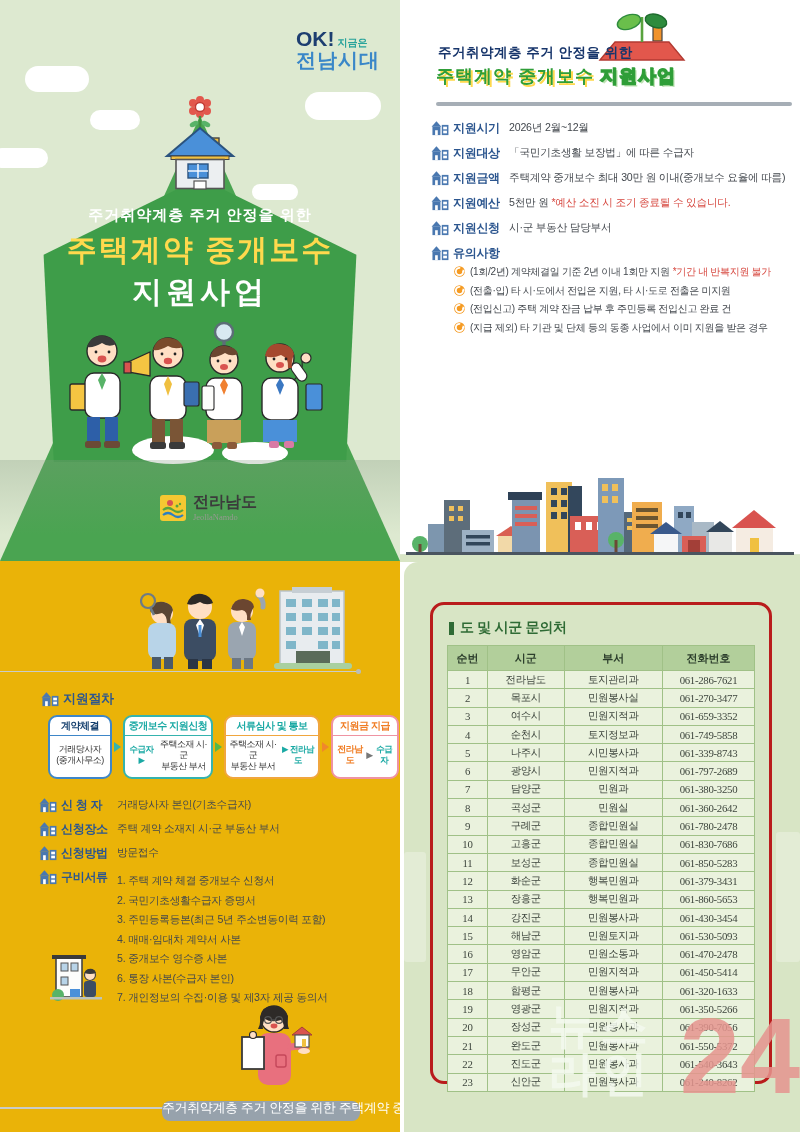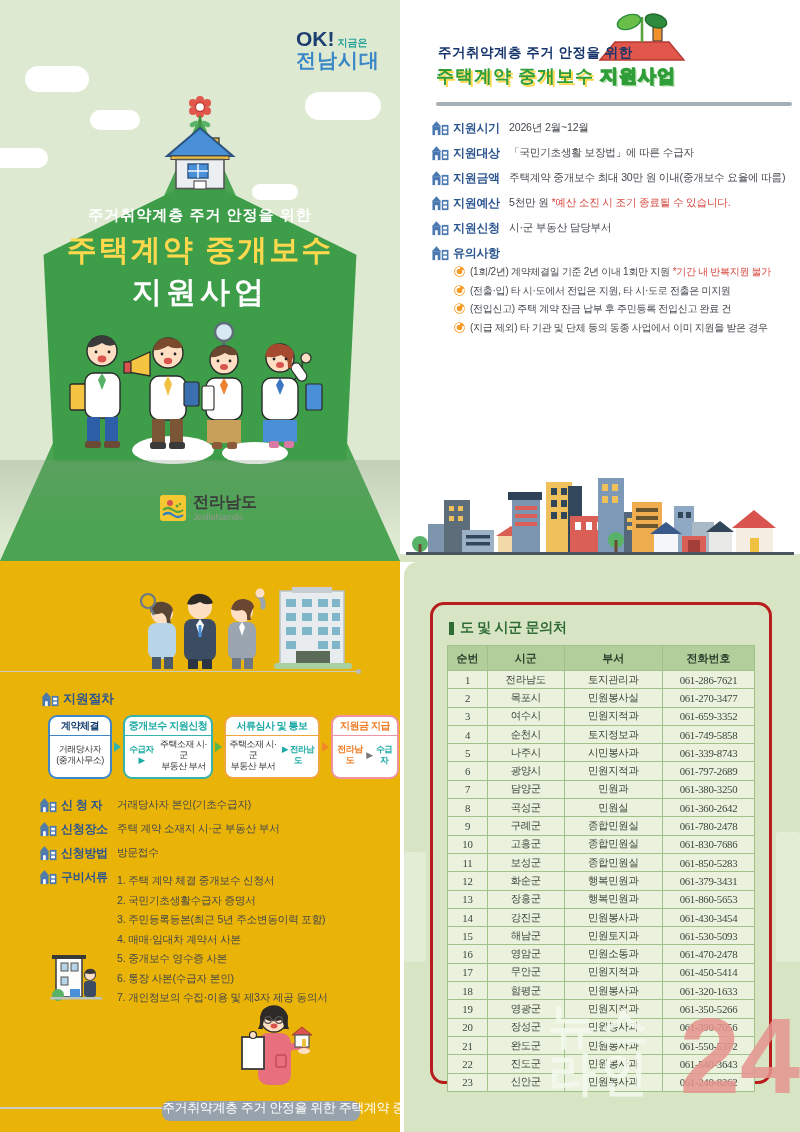--- a/index.html
+++ b/index.html
@@ -25,21 +25,21 @@
           font-size:15px;font-weight:700;letter-spacing:1px;}
   .tl-t1{position:absolute;left:0;top:230px;width:100%;text-align:center;color:#ffd94d;
           font-size:30px;font-weight:800;letter-spacing:2px;}
   .tl-t2{position:absolute;left:0;top:272px;width:100%;text-align:center;color:#ffffff;
           font-size:30px;font-weight:800;letter-spacing:4px;}
   .bump{position:absolute;background:#fff;border-radius:50%;}
   .tl-reflect{position:absolute;left:0;top:460px;width:100%;height:100px;
           background:linear-gradient(180deg,rgba(130,152,128,.30),rgba(130,152,128,0) 75%);}
   .orglogo{position:absolute;left:160px;top:494px;display:flex;align-items:center;gap:7px;}
   .orglogo .nm{font-size:16px;font-weight:700;color:#3b3b3b;line-height:1;}
-  .orglogo .en{font-size:8.5px;color:#949a90;margin-top:2px;}
+  .orglogo .en{font-size:8.5px;color:#949a90;margin-top:2px;font-family:Liberation Serif, serif;}
   .crowd{position:absolute;left:66px;top:320px;}
   .tl-houseimg{position:absolute;left:163px;top:94px;}
 
   
   .tr-sub{position:absolute;left:38px;top:44px;font-size:13.5px;font-weight:800;color:#17356b;letter-spacing:.5px;}
   .tr-title{position:absolute;left:36px;top:64px;font-size:18px;font-weight:800;letter-spacing:1px;white-space:nowrap;}
   .tr-title .hl{color:#2f9e38;text-shadow:2px 2px 0 #ffd94d;}
   .tr-title .rest{color:#fff;-webkit-text-stroke:1.6px #2f9e38;margin-left:6px;text-shadow:2px 2px 0 #bfe3b4;}
   .seedling{position:absolute;left:196px;top:12px;}
   .tr-divider{position:absolute;left:36px;top:102px;width:356px;height:4px;background:#a6aeb6;border-radius:2px;}

